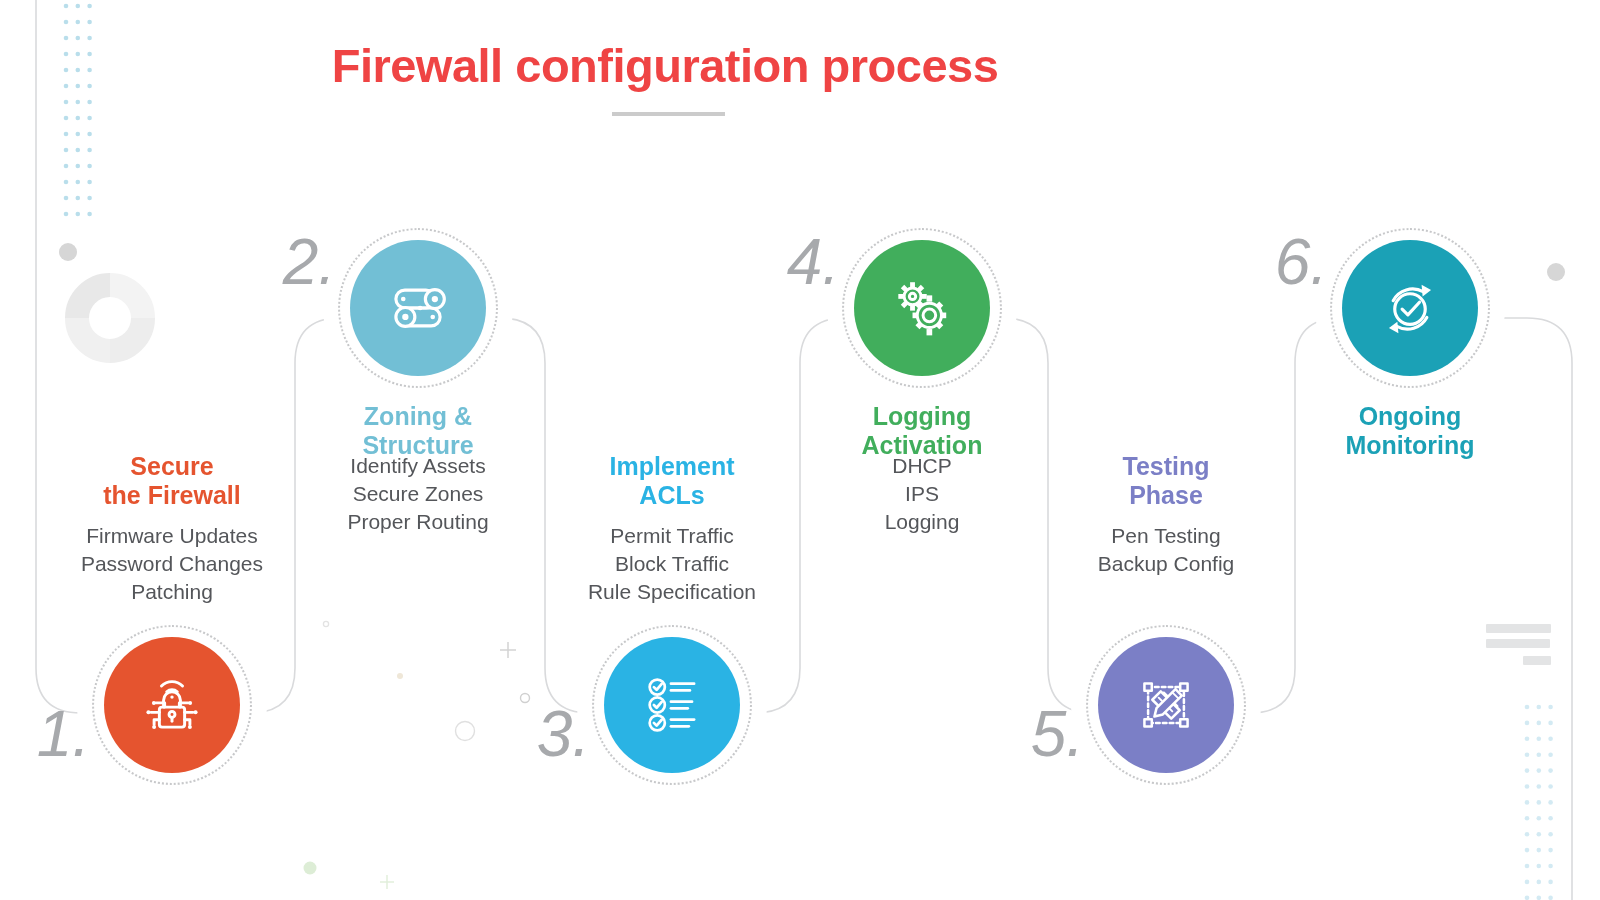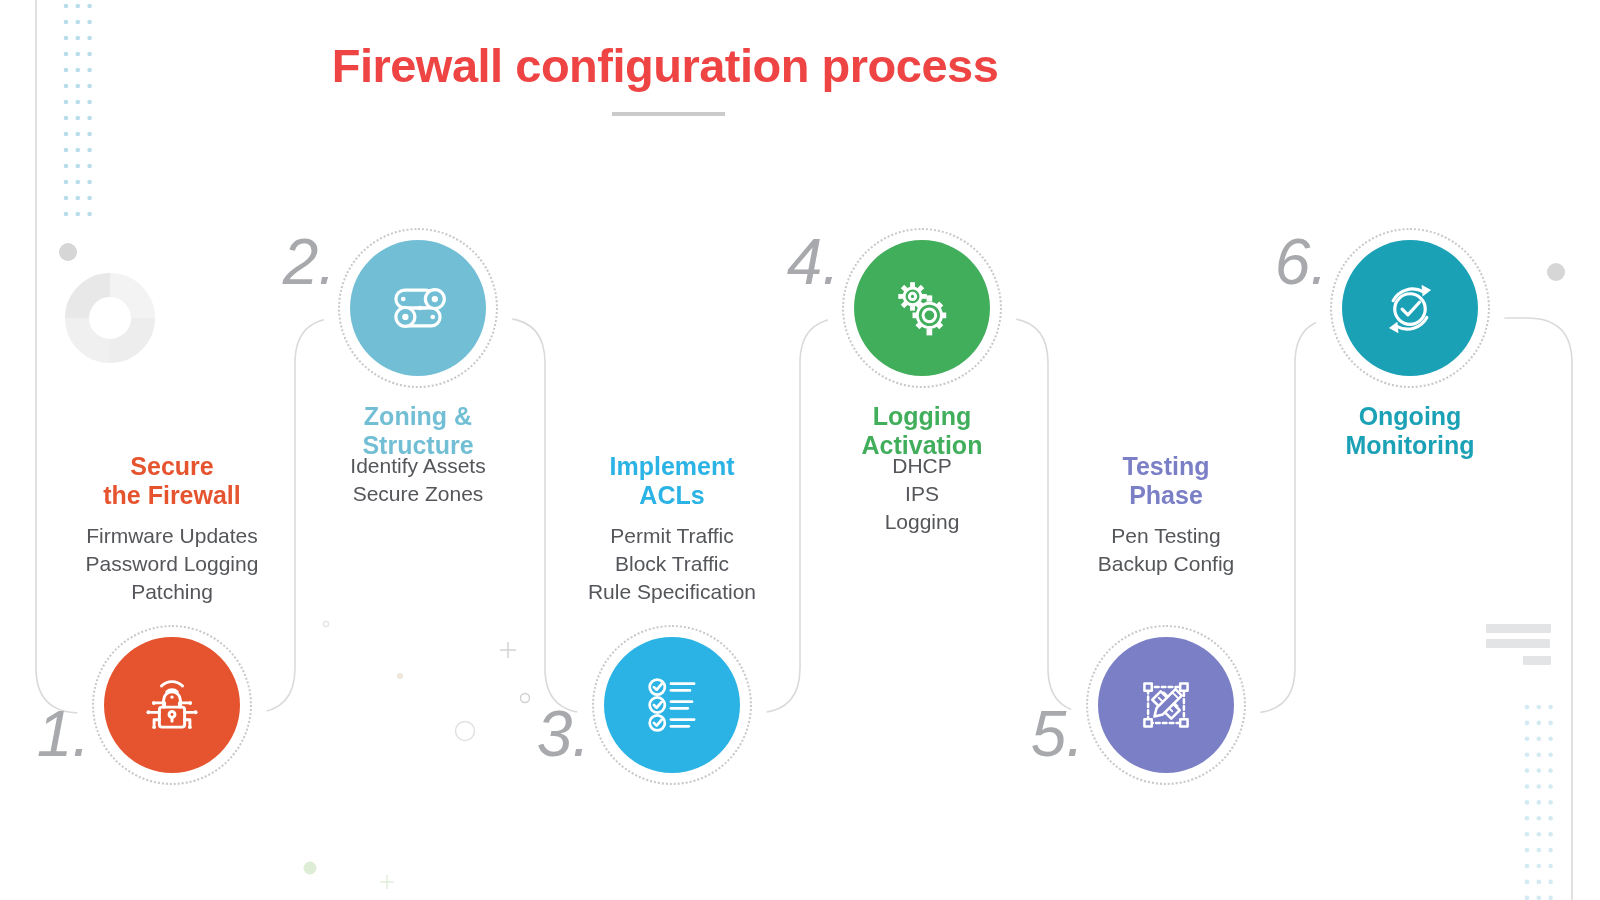--- a/index.html
+++ b/index.html
@@ -176,21 +176,21 @@
 
 <div class="main-title">Firewall configuration process</div>
 <div class="title-underline"></div>
 
 <div class="step odd" style="left: 52px; --accent: #E5542F;">
   <div class="num">1.</div>
   <div class="step-title">Secure
 the Firewall</div>
   <div class="step-items">
     <div class="item">Firmware Updates</div>
-    <div class="item">Password Logging</div>
+    <div class="item">Password Changes</div>
     <div class="item">Patching</div>
   </div>
   <div class="circle-wrap">
         <div class="ring">
           <div class="circle">
     <svg class="icon" width="80" height="80" viewBox="0 0 76 76" fill="none" stroke="#fff" stroke-width="2.8" stroke-linecap="round" stroke-linejoin="round">
       <path d="M28 20a14 14 0 0 1 20 0"></path>
               <path d="M33 25.5a7.5 7.5 0 0 1 10 0"></path>
       <circle cx="38" cy="30.5" r="1.6" fill="#fff" stroke="none"></circle>
       <path d="M30 40v-6.5a8 8 0 0 1 16 0V40"></path>
@@ -232,20 +232,21 @@
       <circle cx="40" cy="38" r="2.2" fill="#fff" stroke="none"></circle>
     </svg>
   </div>
         </div>
       </div>
   <div class="step-title">Zoning &amp;
 Structure</div>
   <div class="step-items">
     <div class="item">Identify Assets</div>
     <div class="item">Secure Zones</div>
+    <div class="item">Proper Routing</div>
   </div>
 </div>
 
 <div class="step odd" style="left: 552px; --accent: #2AB3E4;">
   <div class="num">3.</div>
   <div class="step-title">Implement
 ACLs</div>
   <div class="step-items">
     <div class="item">Permit Traffic</div>
     <div class="item">Block Traffic</div>

